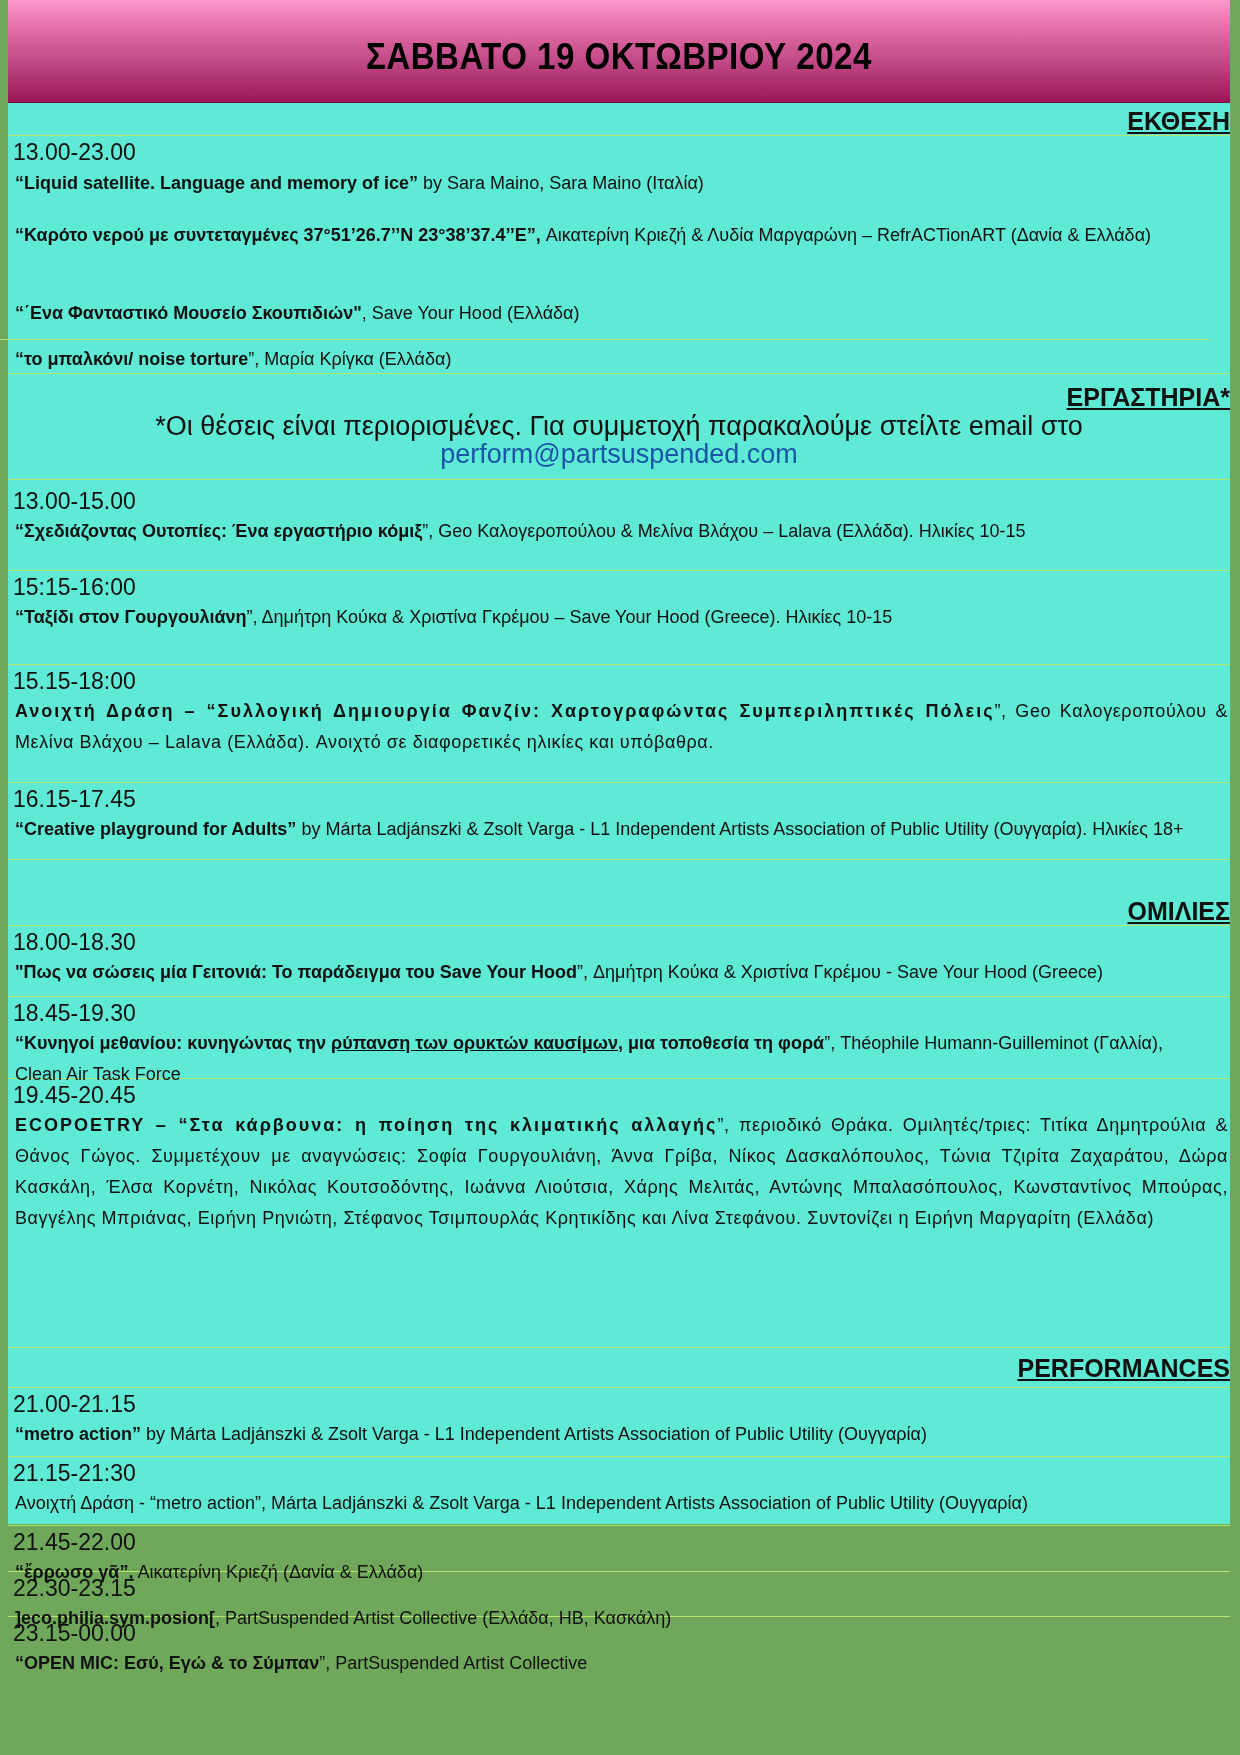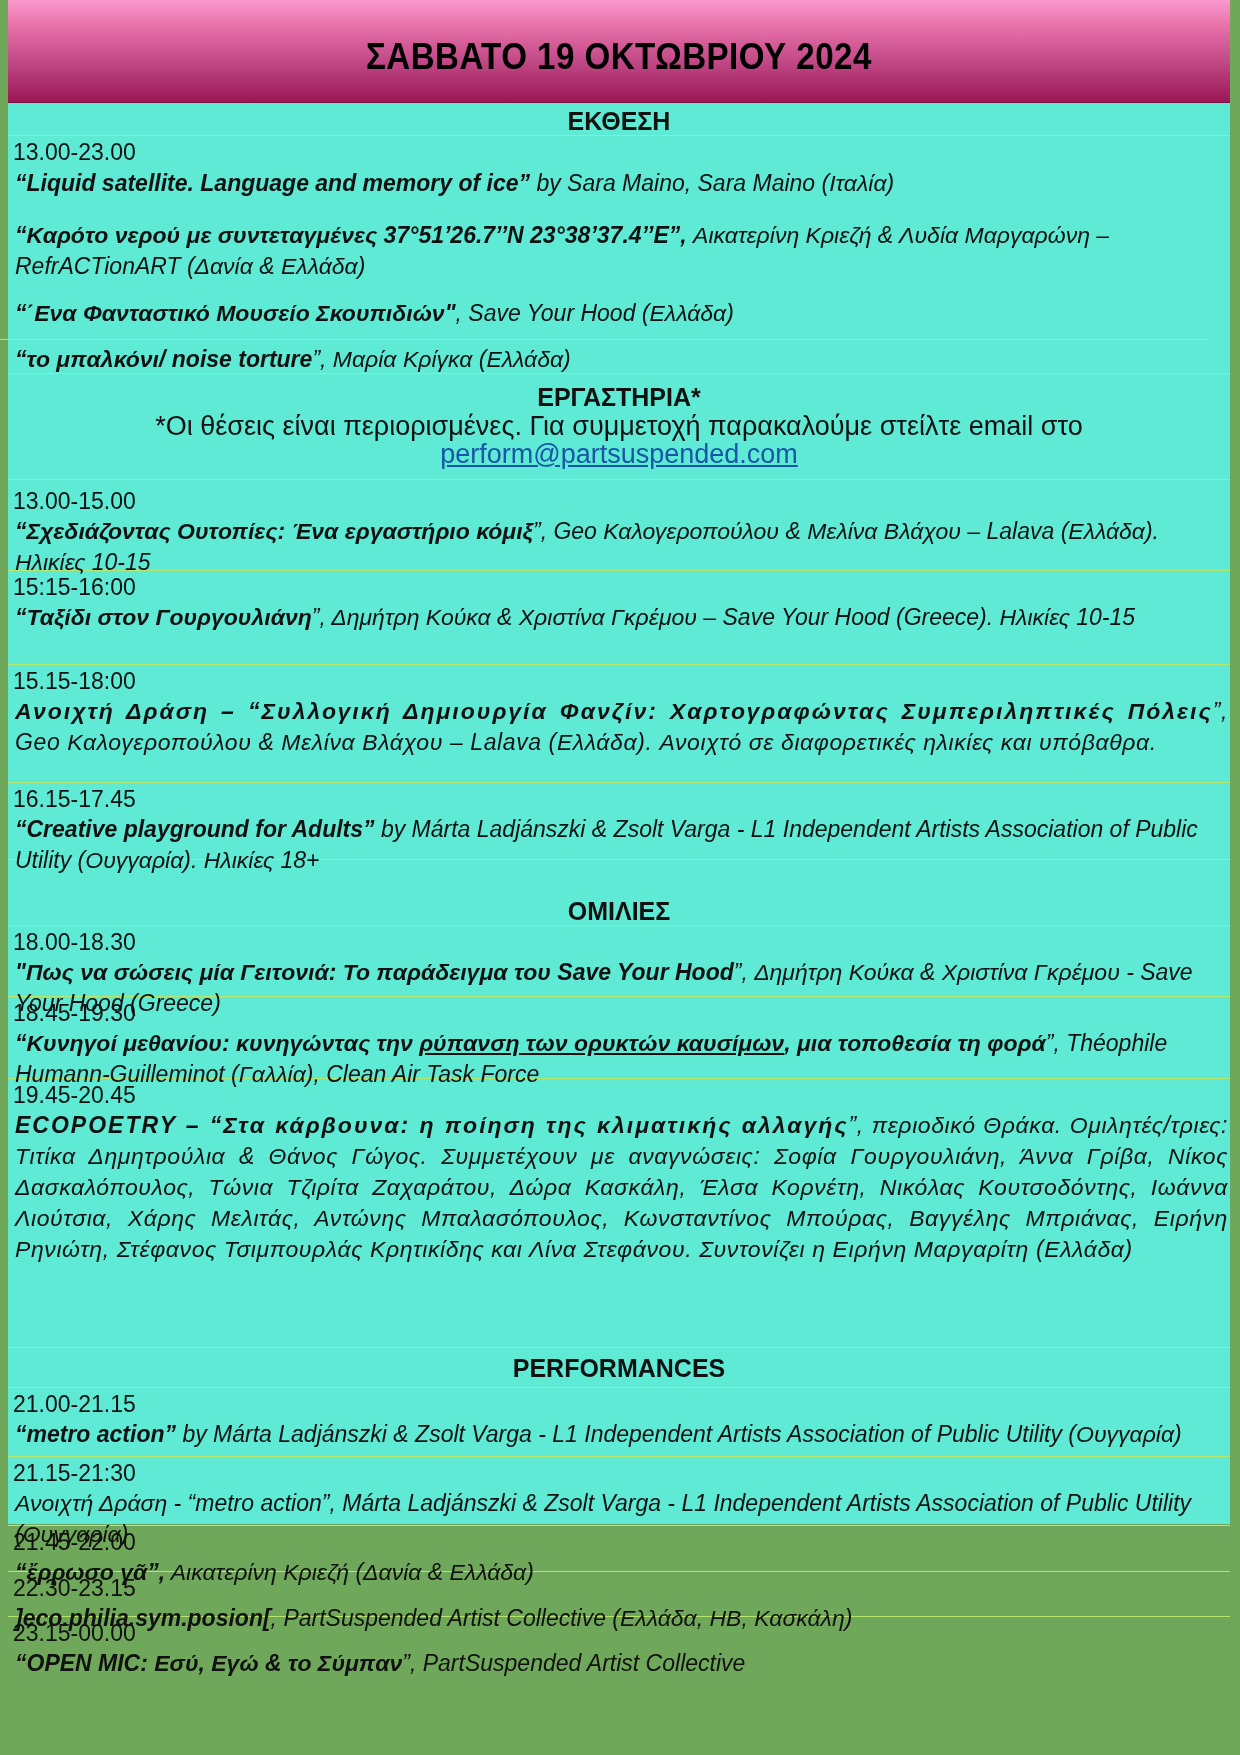--- a/index.html
+++ b/index.html
@@ -18,35 +18,35 @@
     background:linear-gradient(to bottom, #fb98cc 0%, #e872aa 25%, #c14987 60%, #9b1755 100%);
     display:flex; align-items:center; justify-content:center;
     border-bottom:1px solid #7a1040;
   }
   .banner h1 {
     margin:12px 0 0 0; font-size:36px; font-weight:bold; letter-spacing:0.5px;
     font-family:"Liberation Sans", sans-serif; color:#000;
     transform:scaleX(0.92);
   }
   .section-title {
-    text-align:center; font-weight:bold; font-size:25px; 
+    text-align:right; font-weight:bold; font-size:25px; text-decoration:underline;
     padding-top:4px; height:33px; box-sizing:border-box;
     border-bottom:1px solid #b6e66a;
   }
   .note { text-align:center; font-size:27px; line-height:28px; }
-  .note a { color:#1a56a8; text-decoration:underline; }
+  .note a { color:#1a56a8; }
   .row {
     display:flex; border-bottom:1px solid #b6e66a;flex-direction:column;
   }
   .time {
     width:160px; flex:none; font-size:23px; padding:3px 0 0 5px; box-sizing:border-box;
   }
   .bar-col { width:6px; flex:none; background:#0b8a10; margin-left:-2px; }
   .desc {
-    flex:1; font-size:23px; line-height:31px; padding:1px 20px 0 7px; box-sizing:border-box;font-style:italic;
+    flex:1; font-size:18px; line-height:31px; padding:1px 20px 0 7px; box-sizing:border-box;
   }
   .desc b { font-weight:bold; }
   .justify { text-align:justify; }
   .spaced b { letter-spacing:2px; }
   .spaced { letter-spacing:0.6px; }
   .u { text-decoration:underline; }
 </style>
 </head>
 <body>
 

